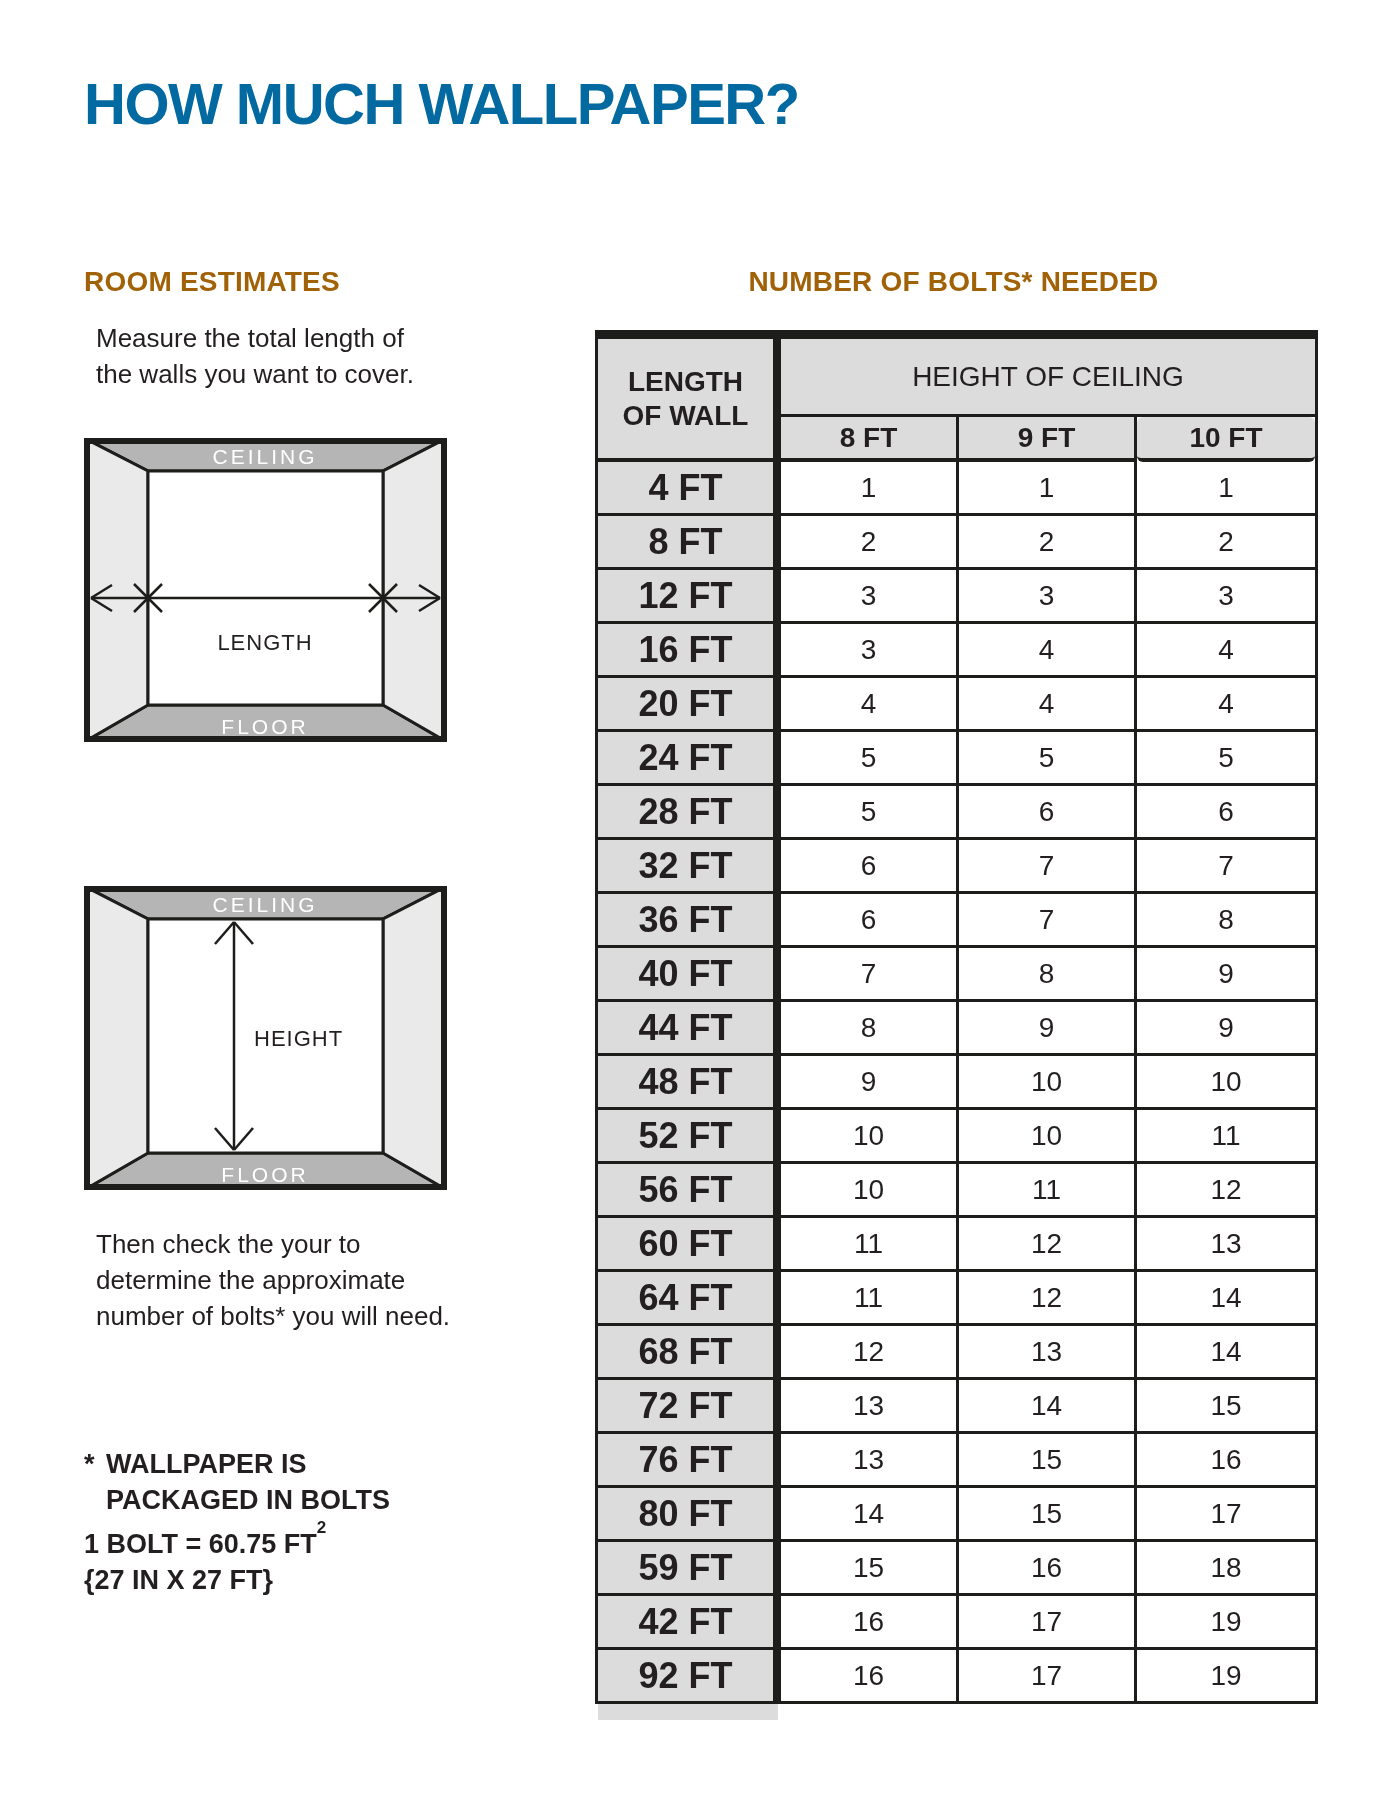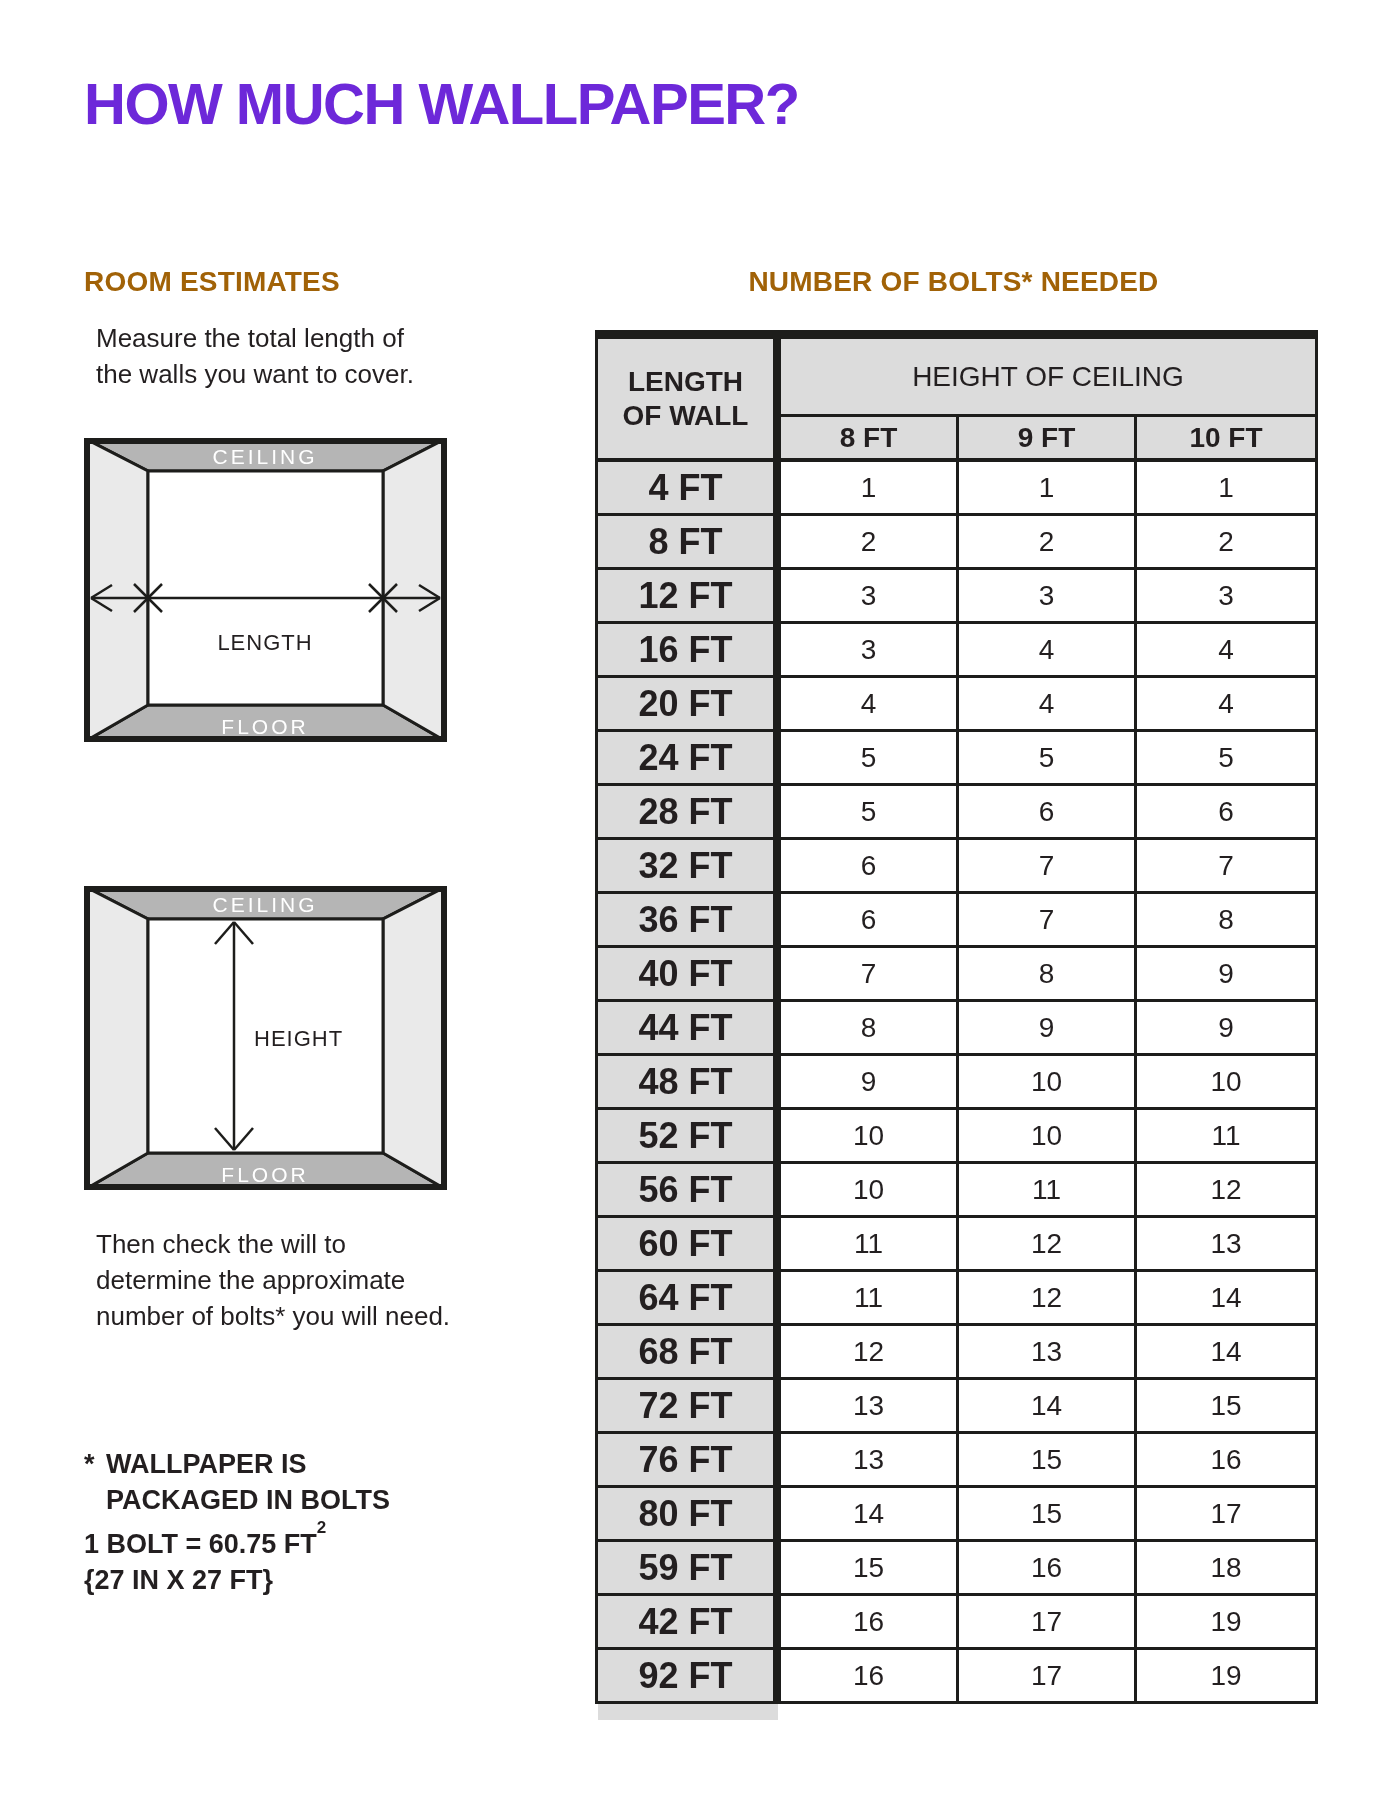--- a/index.html
+++ b/index.html
@@ -2,21 +2,21 @@
 <html><head>
 <meta charset="utf-8">
 <style>
   html,body { margin:0; padding:0; background:#ffffff; }
   .canvas {
     position:relative; width:1391px; height:1800px; background:#ffffff;
     font-family:"Liberation Sans", sans-serif; color:#231f20; overflow:hidden;
   }
   .title {
     position:absolute; left:84px; top:70px; font-size:58px; font-weight:bold;
-    color:#6d28d9; letter-spacing:-1.5px; white-space:nowrap;
+    color:#0369a1; letter-spacing:-1.5px; white-space:nowrap;
   }
   .section-heading { font-size:28px; font-weight:bold; color:#a16207; letter-spacing:0.2px; }
   #room-estimates-heading { position:absolute; left:84px; top:266px; }
   #bolts-heading { position:absolute; left:595px; top:266px; width:717px; text-align:center; }
   .para { position:absolute; left:96px; font-size:26px; line-height:36px; }
   #para-1 { top:320px; }
   #para-2 { top:776px; }
   #para-3 { top:1226px; }
   .diagram { position:absolute; left:84px; width:363px; height:304px; }
   #diagram-length { top:438px; }
@@ -44,21 +44,21 @@
     border-right:3px solid #1d1d1b; border-bottom:3px solid #1d1d1b;
     font-size:28px; box-sizing:border-box;
   }
   .no-r { border-right:none; }
   .hleft {
     grid-column:1; grid-row:1 / span 2; background:#dcdcdc; font-weight:bold;
     flex-direction:column; line-height:34px; border-right-width:8px; border-bottom-width:4px;
   }
   .hgroup { grid-column:2 / span 3; grid-row:1; background:#dcdcdc; font-weight:normal; }
   .hsub { grid-row:2; background:#dcdcdc; font-weight:bold; border-bottom-width:4px; }
-  .h8 { grid-column:2; } .h9 { grid-column:3; } .h10 { grid-column:4; }
+  .h8 { grid-column:2; } .h9 { grid-column:3; } .h10 { grid-column:4;border-radius:6px; }
   .rlabel { background:#dcdcdc; font-weight:bold; border-right-width:8px; font-size:36px; }
   .val { font-weight:normal; }
   .left-strip { position:absolute; left:598px; top:1704px; width:180px; height:16px; background:#dcdcdc; }
 </style>
 </head>
 <body>
 
 <div class="canvas">
 
   <div class="title">HOW MUCH WALLPAPER?</div>
@@ -108,21 +108,21 @@
       <line x1="150" y1="36" x2="131" y2="58"></line>
       <line x1="150" y1="36" x2="169" y2="58"></line>
       <line x1="150" y1="264" x2="131" y2="242"></line>
       <line x1="150" y1="264" x2="169" y2="242"></line>
     </g>
     <text x="170" y="160" text-anchor="start" fill="#231f20" font-size="22" letter-spacing="1">HEIGHT</text>
     <rect x="3" y="3" width="357" height="298" fill="none" stroke="#1d1d1b" stroke-width="6"></rect>
   </svg>
 
   <div class="para" id="para-3">
-    <div>Then check the will to</div>
+    <div>Then check the your to</div>
     <div>determine the approximate</div>
     <div>number of bolts* you will need.</div>
   </div>
 
   <div class="fn">
     <div><span class="star">*</span><span>WALLPAPER IS</span></div>
     <div class="indent">PACKAGED IN BOLTS</div>
   </div>
 
   <div class="bolt-info">

